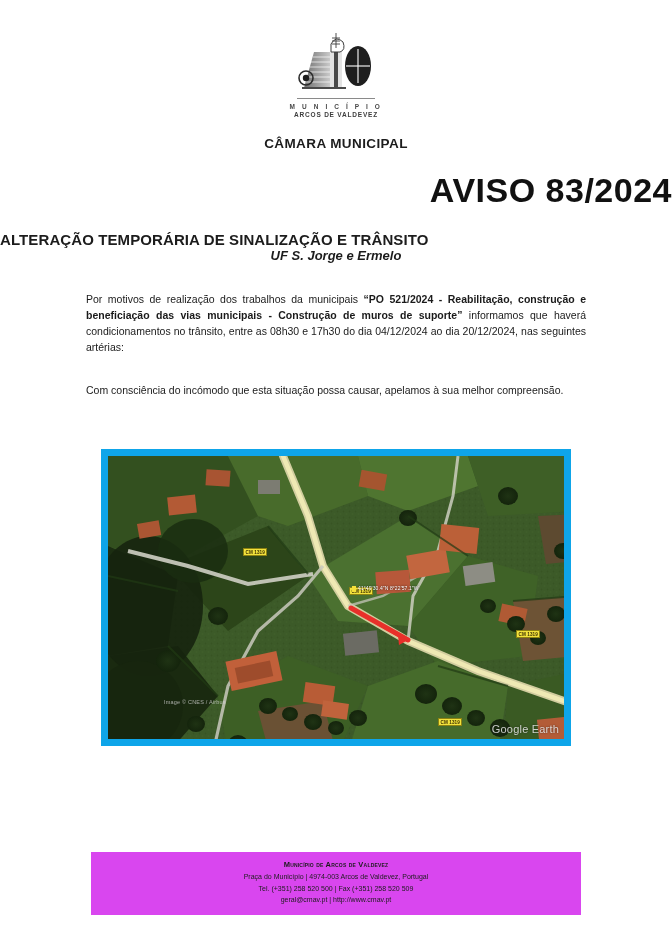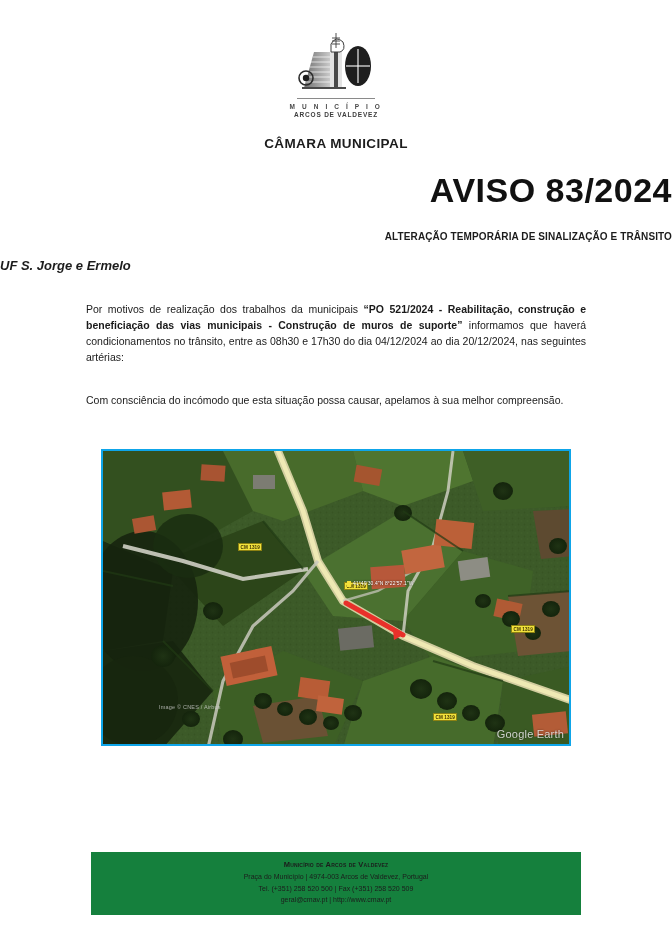--- a/index.html
+++ b/index.html
@@ -76,33 +76,34 @@
   .aviso {
     text-align: right;
     font-size: 34px;
     font-weight: bold;
     letter-spacing: 0.5px;
     color: #111;
     margin-top: 22px;
     line-height: 1;
   }
   .subtitle {
-    text-align: right;
-    font-size: 10px;
+    text-align: left;
+    font-size: 15px;
     font-weight: bold;
     color: #1c1c1c;
     margin-top: 24px;
     letter-spacing: 0.1px;
   }
   .uf {
+    text-align: center;
     font-size: 13px;
     font-weight: bold;
     font-style: italic;
     color: #1c1c1c;
-    margin-top: 16px;
+    margin-top: 0;
   }
 
   
   .content {
     margin: 0 auto;
     width: 500px;
   }
   .para {
     font-size: 10.5px;
     line-height: 16px;
@@ -144,21 +145,21 @@
 
   
   .map-wrap {
     position: absolute;
     left: 101px;
     top: 449px;
     width: 470px;
     height: 297px;
     overflow: hidden;
     background: #2e4a22;
-    border: 2px solid #0ea5e9;
+    border: 7px solid #0ea5e9;
     box-sizing: border-box;
   }
   .map-canvas {
     position: absolute;
     inset: 0;
   }
   .map-canvas svg { display:block; }
   .map-attr {
     position: absolute;
     left: 56px;
@@ -206,21 +207,21 @@
     height: 6px;
     background: #f5e03a;
   }
 
   
   .footer {
     position: absolute;
     left: 91px;
     top: 852px;
     width: 490px;
-    background: #15803d;
+    background: #d946ef;
     padding: 7px 0 9px 0;
     text-align: center;
   }
   .footer .f-title {
     font-size: 7.5px;
     font-weight: bold;
     font-variant: small-caps;
     color: #1c1c1c;
     letter-spacing: 0.2px;
     line-height: 12px;

